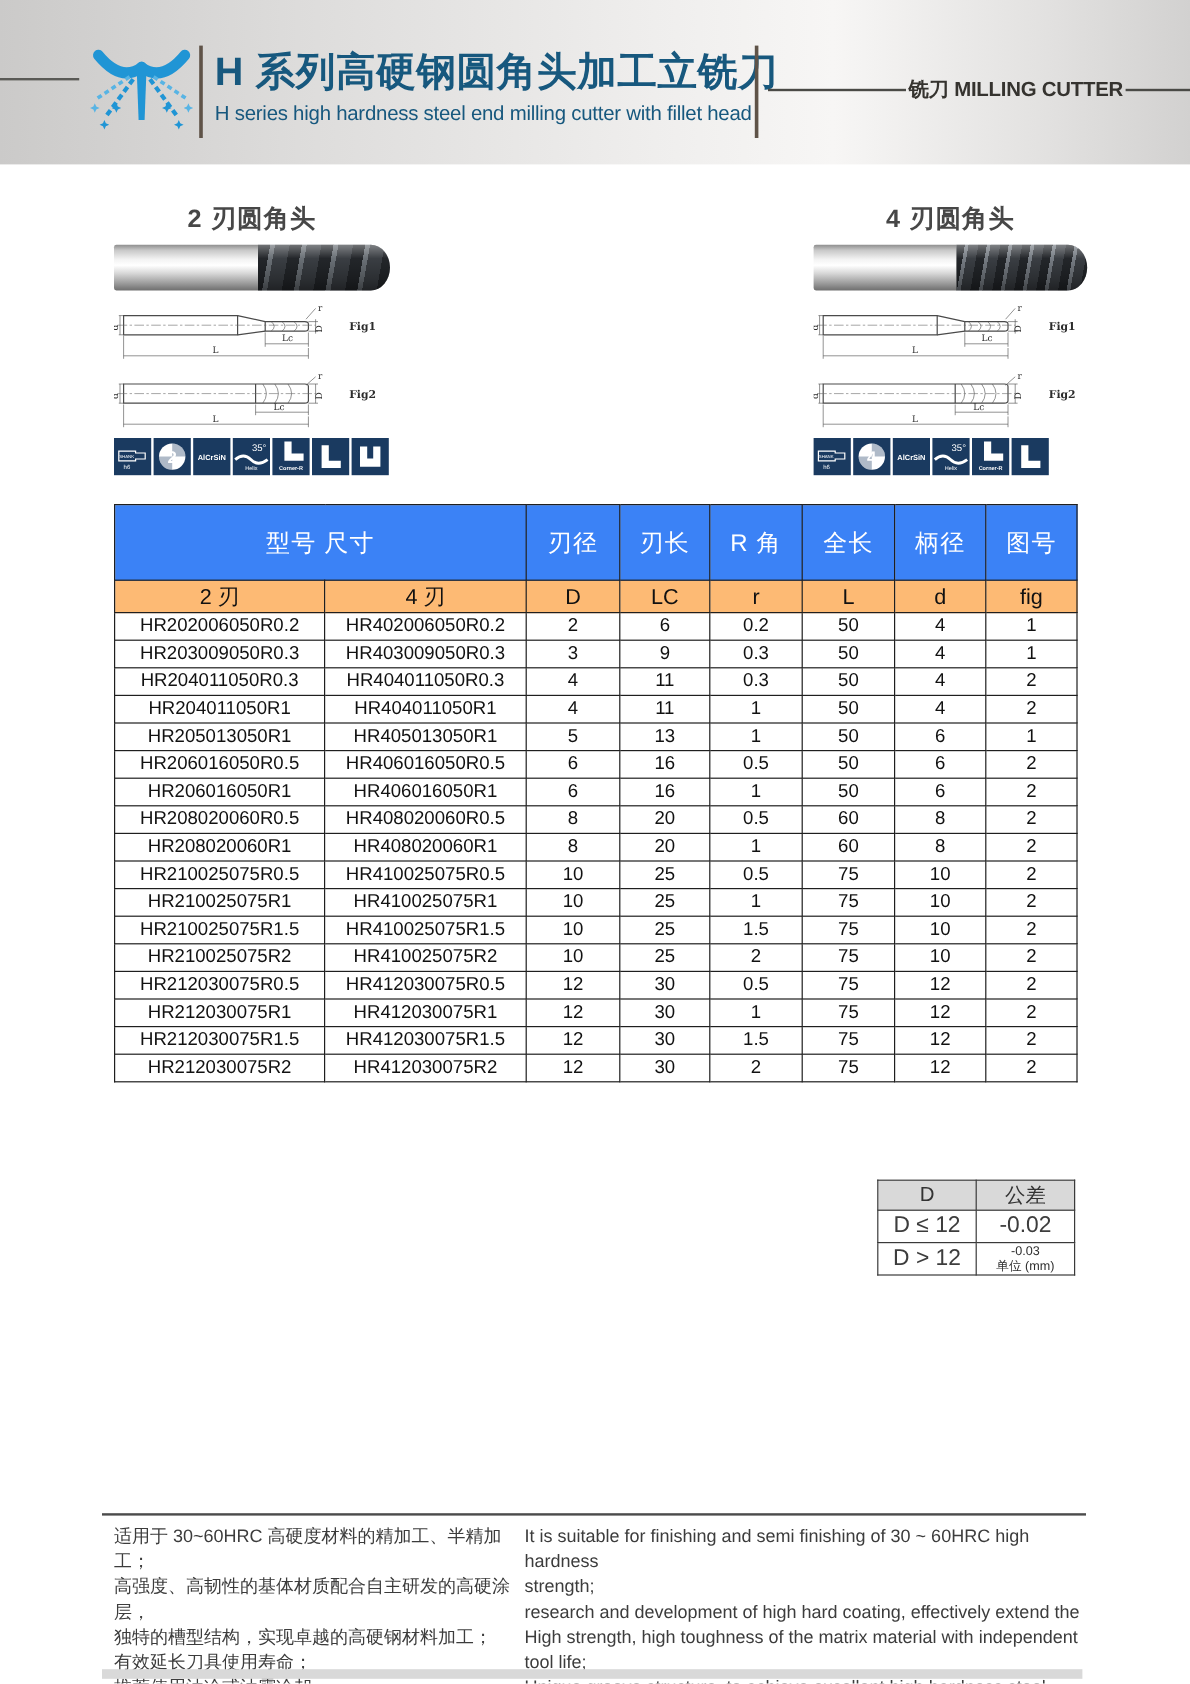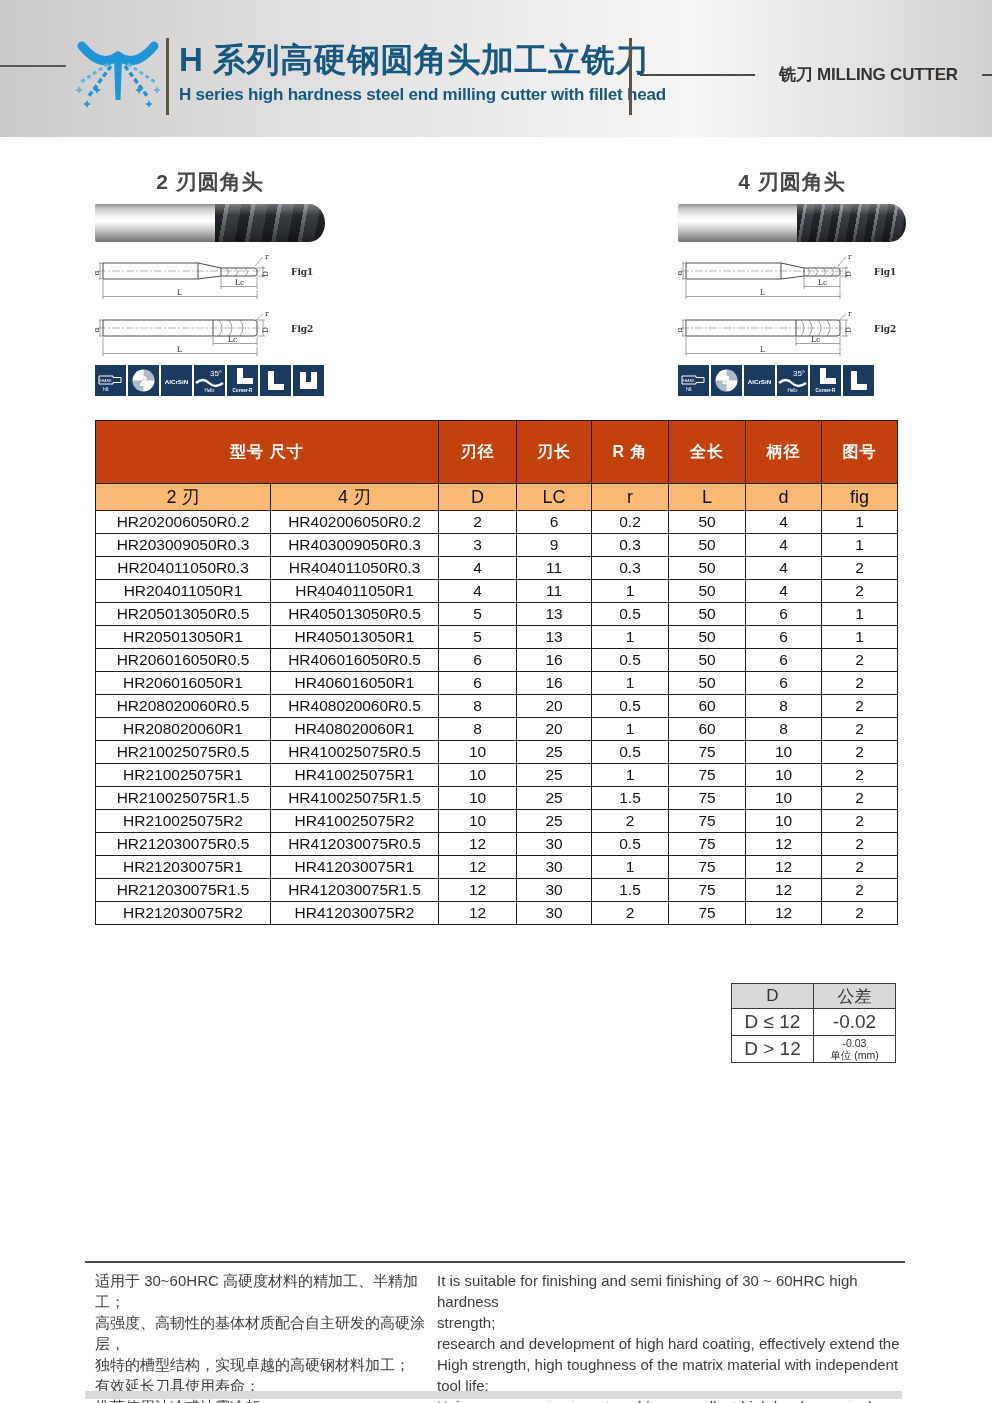--- a/index.html
+++ b/index.html
@@ -11,26 +11,26 @@
   .header{
     position:absolute;left:0;top:0;width:992px;height:137px;
     background:linear-gradient(90deg,#cbcac9 0%,#dddcdb 25%,#efeeed 55%,#f7f6f5 70%,#e2e1e0 88%,#d2d1d0 100%);
   }
   .hline-left{position:absolute;left:0;top:65px;width:66px;height:2px;background:#5a5a56;}
   .logo{position:absolute;left:72px;top:34px;width:92px;height:86px;}
   .vdiv{position:absolute;top:38px;width:3px;height:77px;background:#5f5348;}
   .vdiv.d1{left:166px;}
   .vdiv.d2{left:629px;}
   .title-zh{position:absolute;left:179px;top:38px;font-size:33px;font-weight:bold;color:#17587e;letter-spacing:.5px;white-space:nowrap;}
-  .title-en{position:absolute;left:179px;top:85px;font-size:17px;font-weight:bold;color:#17587e;white-space:nowrap;letter-spacing:-0.2px;}
+  .title-en{position:absolute;left:179px;top:85px;font-size:17px;font-weight:normal;color:#17587e;white-space:nowrap;letter-spacing:-0.2px;}
   .cat-wrap{position:absolute;left:640px;right:0;top:63px;display:flex;align-items:center;}
   .cat-line{height:2px;background:#4a4a46;}
   .cat-line.a{width:115px;}
   .cat-line.b{flex:1;}
-  .cat-label{margin:0 24px;font-size:17px;font-weight:bold;color:#35332f;white-space:nowrap;letter-spacing:-0.2px;}
+  .cat-label{margin:0 2px;font-size:17px;font-weight:bold;color:#35332f;white-space:nowrap;letter-spacing:-0.2px;}
   
   .product{position:absolute;top:168px;width:230px;text-align:center;}
   .product.left{left:95px;}
   .product.right{left:678px;width:228px;}
   .ptitle{font-size:21px;font-weight:bold;color:#474747;letter-spacing:1px;}
   .photo{margin-top:8px;height:38px;display:flex;}
   .photo .shank{
     flex:0 0 52%;
     background:linear-gradient(180deg,#8f8f8f 0%,#c8c8c8 12%,#f3f3f3 32%,#ffffff 45%,#d9d9d9 62%,#9a9a9a 85%,#6f6f6f 100%);
     border-radius:2px 0 0 2px;
@@ -53,21 +53,21 @@
   .badges{margin-top:4px;display:flex;gap:2px;}
   .badge{width:31px;height:31px;background:#1a3a60;flex:0 0 auto;}
   .badge svg{width:31px;height:31px;display:block;}
   .badge text{fill:#ffffff;font-family:"Liberation Sans",sans-serif;}
   
   table.spec{
     position:absolute;left:95px;top:420px;width:802px;border-collapse:collapse;table-layout:fixed;
     font-family:"Liberation Sans","DejaVu Sans",sans-serif;
   }
   table.spec th,table.spec td{border:1px solid #1f1f1f;text-align:center;padding:0;font-weight:normal;color:#111;}
-  table.spec thead tr.group th{background:#c2410c;color:#ffffff;font-size:16px;height:62px;letter-spacing:1px;font-weight:bold;}
+  table.spec thead tr.group th{background:#3b82f6;color:#ffffff;font-size:20px;height:62px;letter-spacing:1px;}
   table.spec thead tr.sub th{font-size:18px;height:26px;background:#fdba74;}
   table.spec tbody td{font-size:15.5px;height:22px;line-height:22px;white-space:nowrap;}
   
   table.tol{position:absolute;left:731px;top:983px;width:164px;border-collapse:collapse;table-layout:fixed;}
   table.tol th,table.tol td{border:1px solid #3a3a3a;text-align:center;padding:0;color:#3d3d3d;}
   table.tol th{background:#d9d9d9;font-size:17px;font-weight:normal;height:24px;color:#333;}
   table.tol td{font-size:19px;height:26px;}
   table.tol .small div{font-size:10.5px;line-height:12px;color:#2e2e2e;}
   
   .foot-div{position:absolute;left:85px;top:1261px;width:820px;height:2px;background:#4b4b4b;}
@@ -357,30 +357,20 @@
         <td>HR204011050R1</td>
         <td>HR404011050R1</td>
         <td>4</td>
         <td>11</td>
         <td>1</td>
         <td>50</td>
         <td>4</td>
         <td>2</td>
       </tr>
       <tr>
-        <td>HR205013050R0.5</td>
-        <td>HR405013050R0.5</td>
-        <td>5</td>
-        <td>13</td>
-        <td>0.5</td>
-        <td>50</td>
-        <td>6</td>
-        <td>1</td>
-      </tr>
-      <tr>
         <td>HR205013050R1</td>
         <td>HR405013050R1</td>
         <td>5</td>
         <td>13</td>
         <td>1</td>
         <td>50</td>
         <td>6</td>
         <td>1</td>
       </tr>
       <tr>

